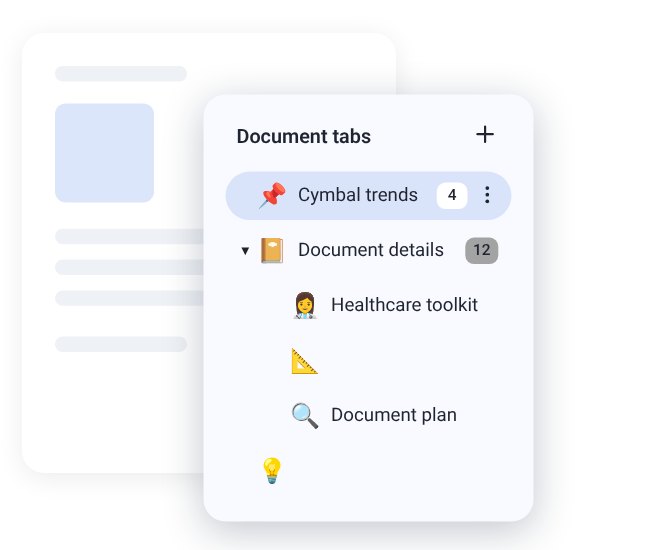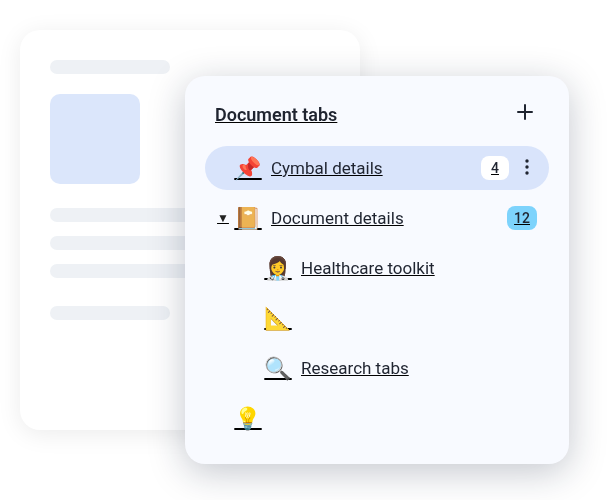--- a/index.html
+++ b/index.html
@@ -42,27 +42,26 @@
       border-radius: 7px;
       margin-bottom: 14px;
     }
     .doc-line.w1 { width: 150px; }
     .doc-line.w2 { width: 150px; }
     .doc-line.w3 { width: 150px; }
     .doc-line.w4 { width: 120px; margin-top: 28px; }
     .panel {
       position: absolute;
       left: 185px;
-      top: 76px;
-      width: 384px;
+      top: 86px;
+      width: 300px;
       background: #f8faff;
       border-radius: 20px;
       box-shadow: 0 8px 36px rgba(20,30,60,0.25);
       padding: 22px 20px 24px 20px;
-      text-decoration: underline;
     }
     .panel-header {
       display: flex;
       align-items: center;
       justify-content: space-between;
       padding: 0 10px 16px 10px;
     }
     .panel-title {
       font-size: 18px;
       font-weight: 600;
@@ -114,21 +113,21 @@
       border-radius: 8px;
       display: inline-flex;
       align-items: center;
       justify-content: center;
       font-size: 14px;
       font-weight: 500;
       padding: 0 7px;
       margin-left: 6px;
     }
     .badge.light { background: #fff; color: #1f2430; }
-    .badge.gray { background: #7dd3fc; color: #1f2430; }
+    .badge.gray { background: #a3a3a3; color: #1f2430; }
     .menu-dots {
       width: 20px;
       text-align: center;
       font-size: 20px;
       color: #1f2430;
       margin-left: 8px;
       cursor: pointer;
       line-height: 1;
     }
   </style>
@@ -152,21 +151,21 @@
           <path d="M10 3v14M3 10h14" stroke="#1f2430" stroke-width="2" stroke-linecap="round"></path>
         </svg>
     </span>
   </div>
 
   <div class="tab-list">
 
     <div class="tab-row selected">
       <span class="spacer-caret"></span>
       <span class="icon">📌</span>
-      <span class="tab-label">Cymbal details</span>
+      <span class="tab-label">Cymbal trends</span>
       <span class="badge light">4</span>
       <span class="menu-dots">
         <svg width="4" height="16" viewBox="0 0 4 16">
             <circle cx="2" cy="2" r="1.7" fill="#1f2430"></circle>
             <circle cx="2" cy="8" r="1.7" fill="#1f2430"></circle>
             <circle cx="2" cy="14" r="1.7" fill="#1f2430"></circle>
           </svg>
       </span>
     </div>
 
@@ -181,21 +180,21 @@
       <span class="icon">👩‍⚕️</span>
       <span class="tab-label">Healthcare toolkit</span>
     </div>
 
     <div class="tab-row nested">
       <span class="icon">📐</span>
     </div>
 
     <div class="tab-row nested">
       <span class="icon">🔍</span>
-      <span class="tab-label">Research tabs</span>
+      <span class="tab-label">Document plan</span>
     </div>
 
     <div class="tab-row">
       <span class="spacer-caret"></span>
       <span class="icon">💡</span>
     </div>
 
   </div>
 </div>
 

